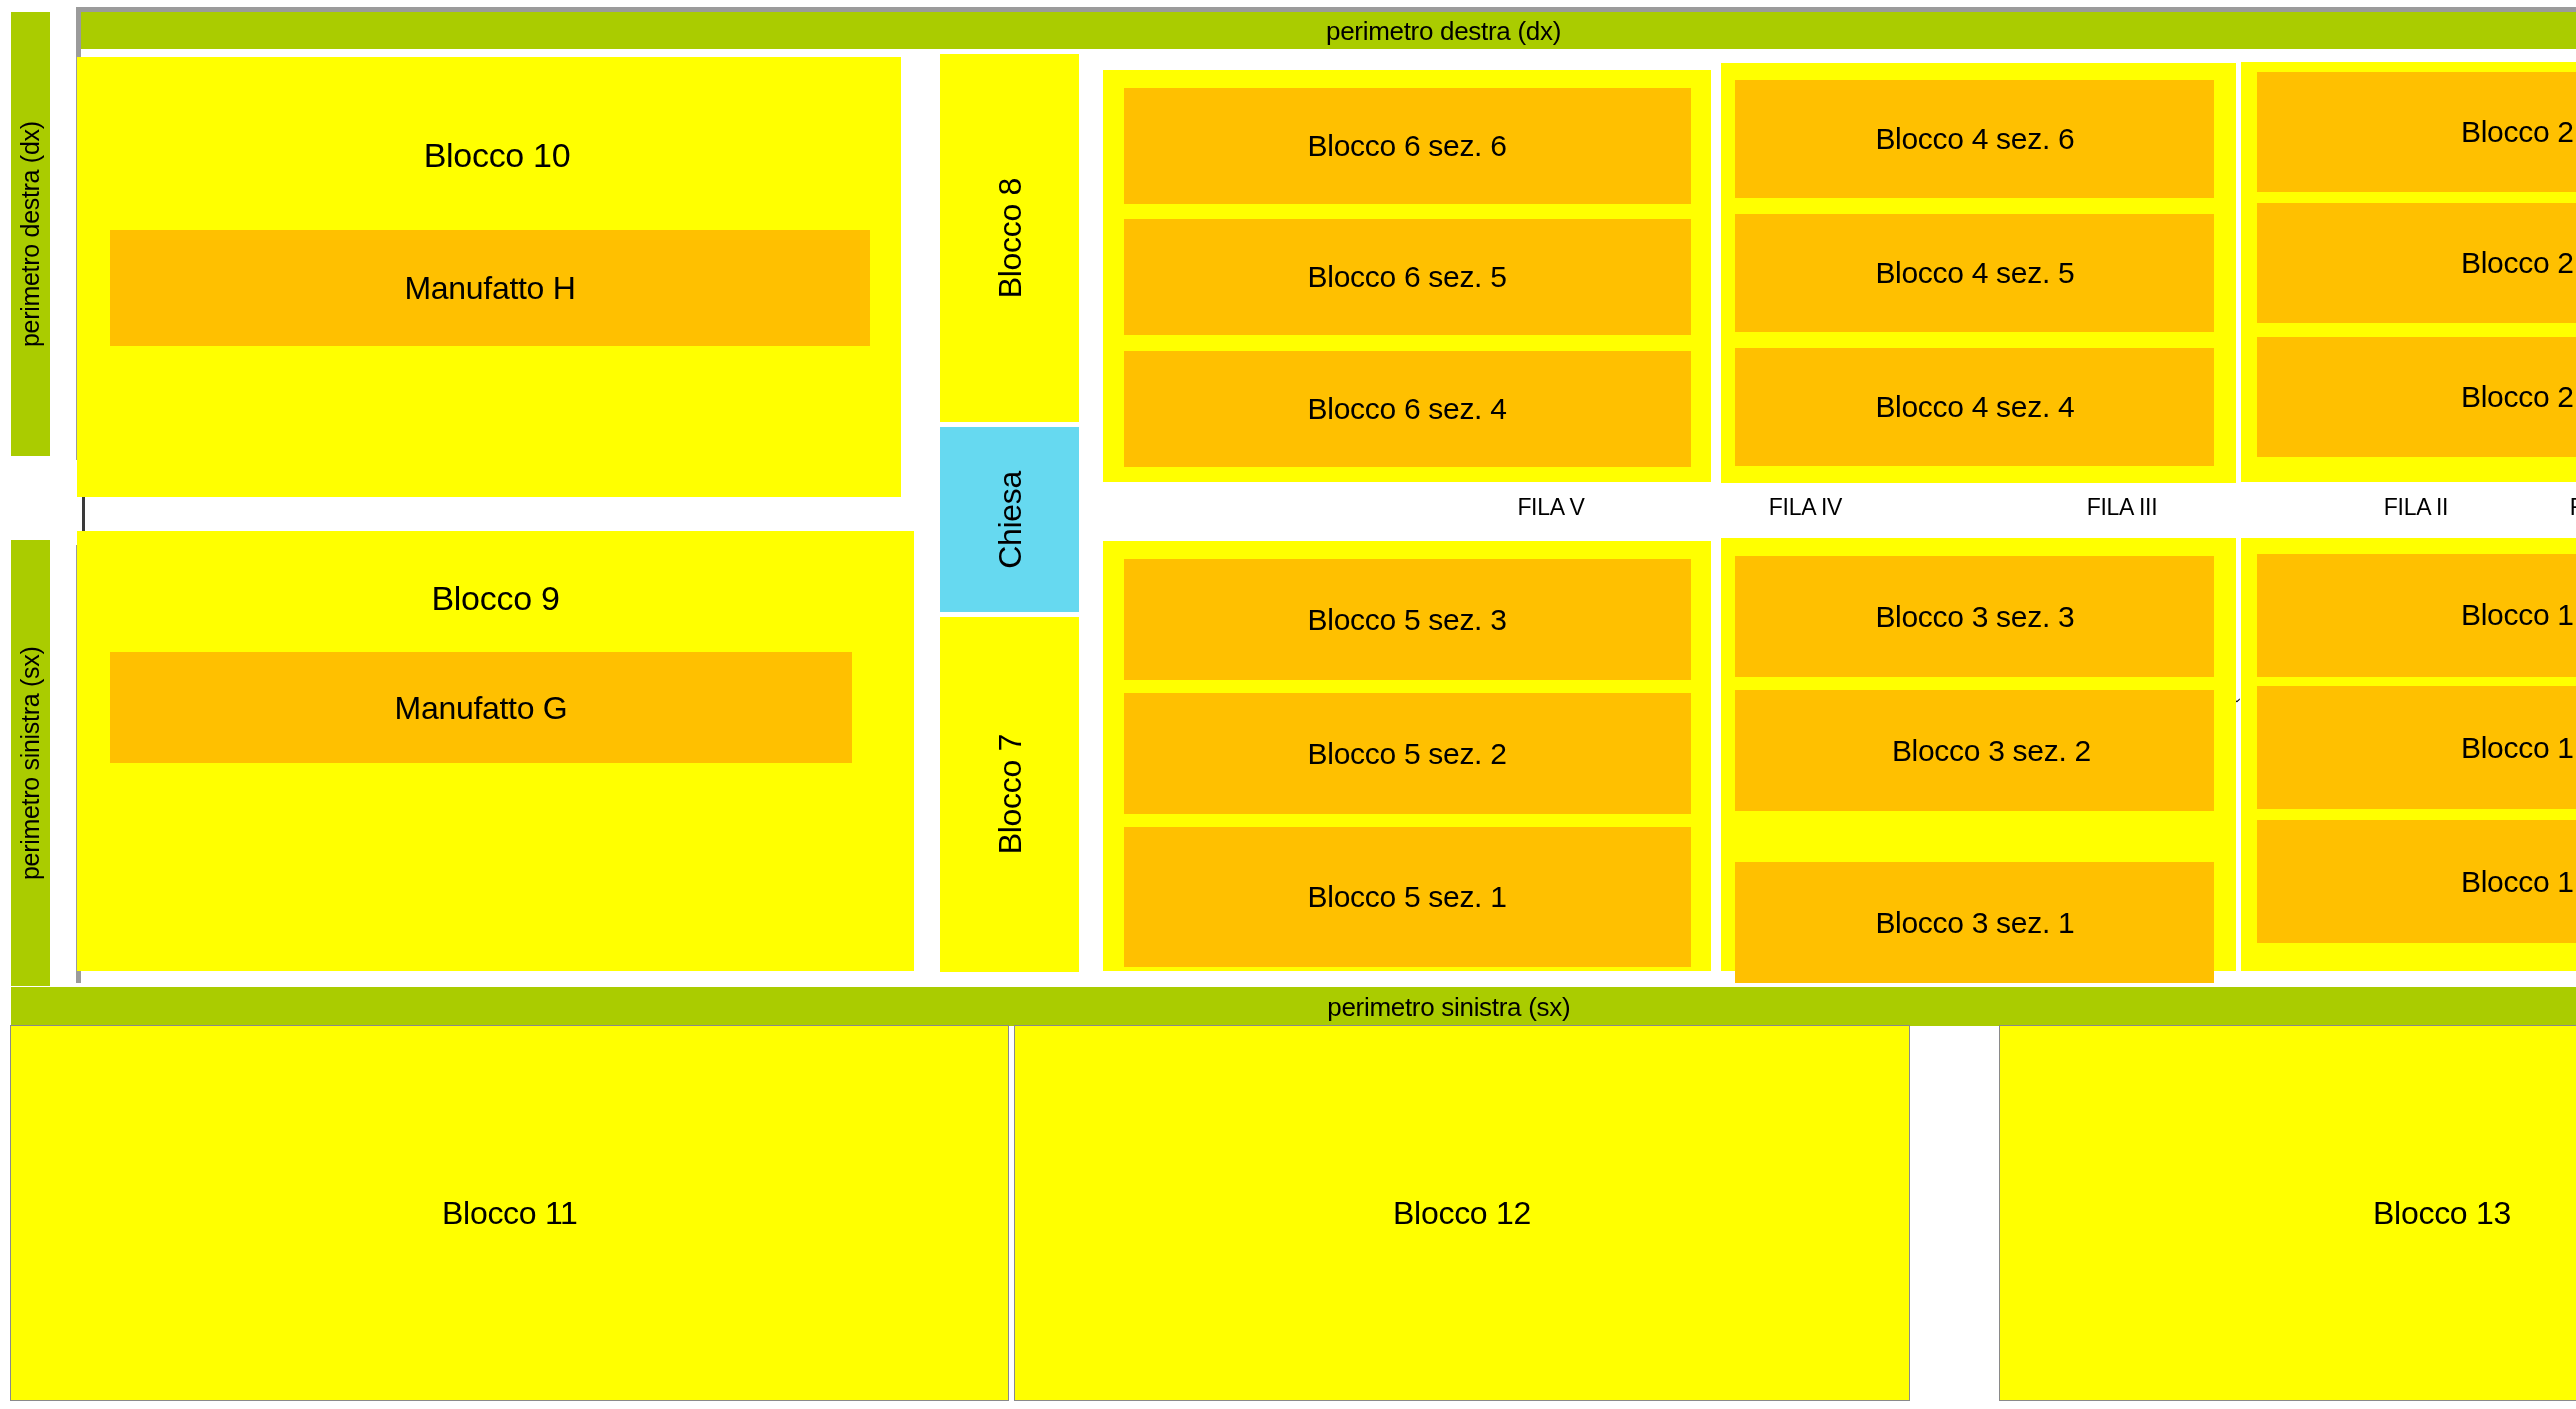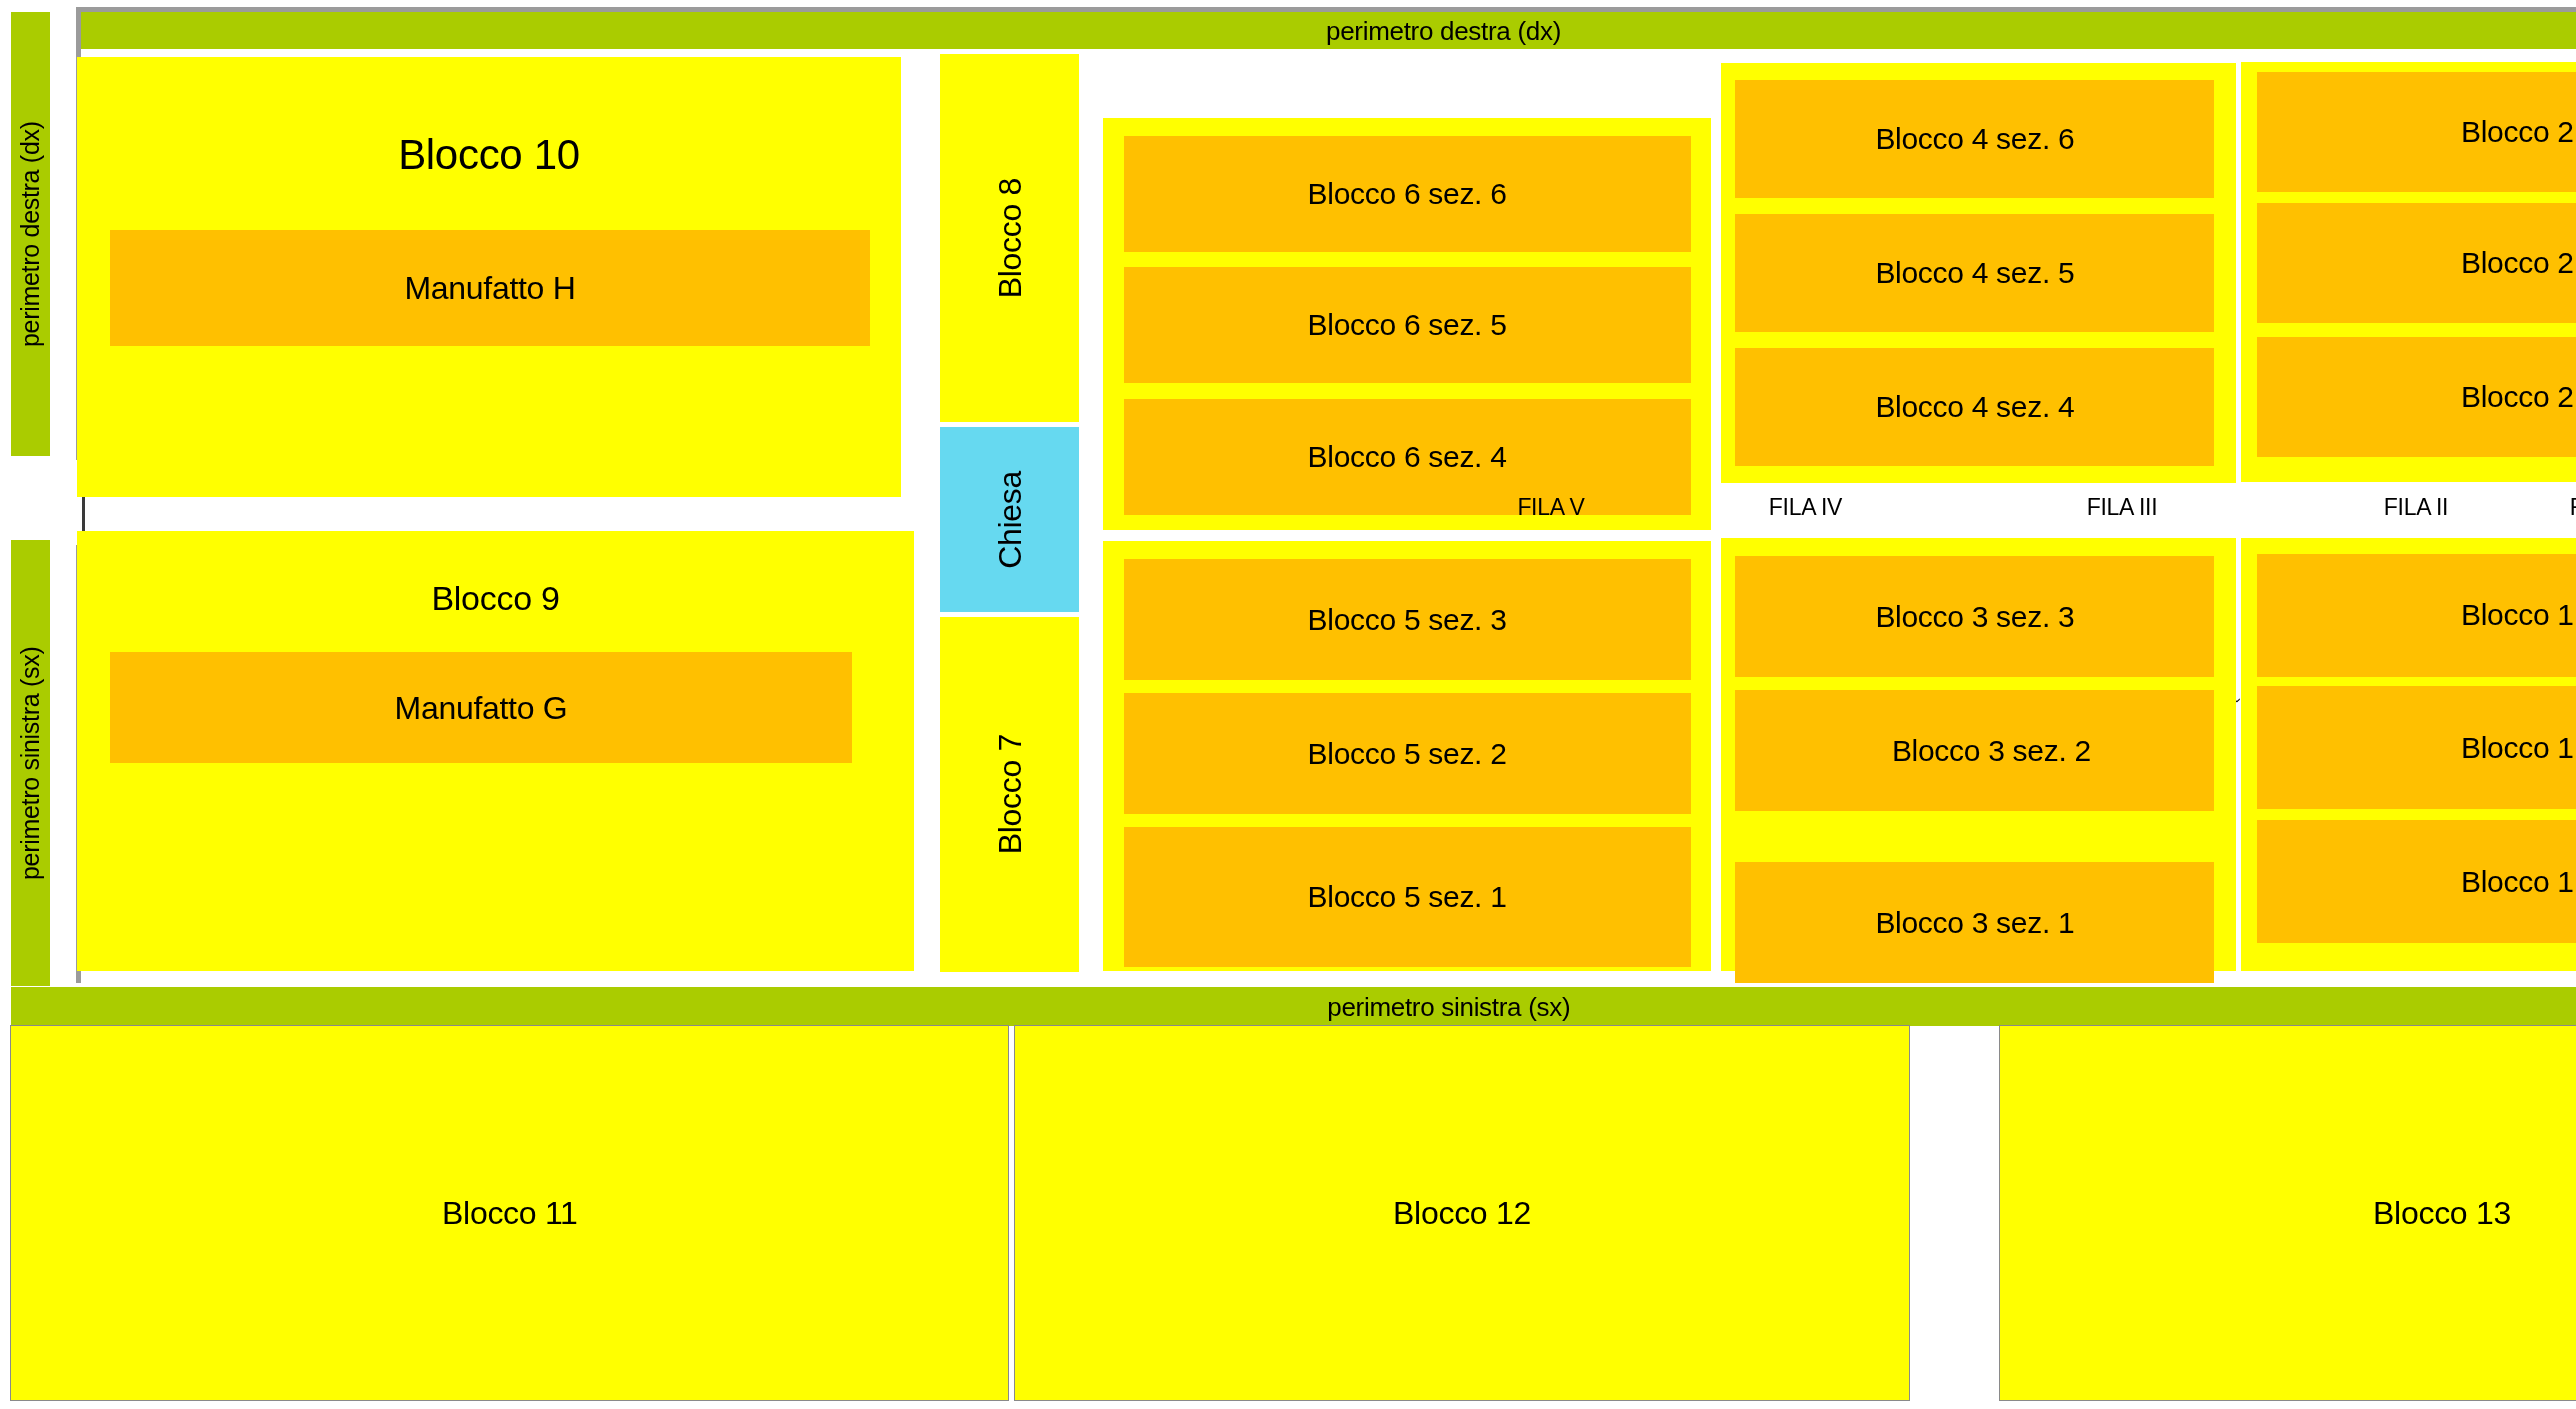--- a/index.html
+++ b/index.html
@@ -46,21 +46,21 @@
 
 <div class="abs green ctr lbl vgreen" style="left:11.3px;top:540px;width:39px;height:446px;font-size:25px;">
   <span>perimetro sinistra (sx)</span>
 </div>
 
 <div class="abs green ctr lbl" style="left:11.3px;top:987px;width:2875px;height:39px;font-size:26px;">
   <span>perimetro sinistra (sx)</span>
 </div>
 
 <div class="abs yblock" style="left:77px;top:57px;width:824px;height:440px;">
-  <div class="abs ctr lbl" style="left:0;top:77px;width:824px;height:41px;font-size:42px;">
+  <div class="abs ctr lbl" style="left:8px;top:77px;width:824px;height:41px;font-size:34px;">
     <span>Blocco 10</span>
   </div>
   <div class="abs orange ctr lbl" style="left:33px;top:173px;width:760px;height:116px;font-size:32px;">
     <span>Manufatto H</span>
   </div>
 </div>
 
 <div class="abs yblock" style="left:77px;top:531px;width:837px;height:440px;">
   <div class="abs ctr lbl" style="left:0;top:46px;width:837px;height:41px;font-size:34px;">
     <span>Blocco 9</span>
@@ -75,21 +75,21 @@
 </div>
 
 <div class="abs chiesa ctr lbl" style="left:940px;top:427px;width:139px;height:185px;font-size:32px;">
   <span class="vgreen">Chiesa</span>
 </div>
 
 <div class="abs yblock ctr lbl" style="left:940px;top:617px;width:139px;height:355px;font-size:32px;">
   <span class="vgreen">Blocco 7</span>
 </div>
 
-<div class="abs yblock" style="left:1103px;top:70px;width:608px;height:412px;margin-top:48px;">
+<div class="abs yblock" style="left:1103px;top:70px;width:608px;height:412px;">
   <div class="abs orange ctr lbl" style="left:20.6px;top:18px;width:567px;height:116px;font-size:30px;">
     <span>Blocco 6 sez. 6</span>
     </div>
   <div class="abs orange ctr lbl" style="left:20.6px;top:149px;width:567px;height:116px;font-size:30px;">
     <span>Blocco 6 sez. 5</span>
     </div>
   <div class="abs orange ctr lbl" style="left:20.6px;top:281px;width:567px;height:116px;font-size:30px;">
     <span>Blocco 6 sez. 4</span>
     </div>
 </div>

